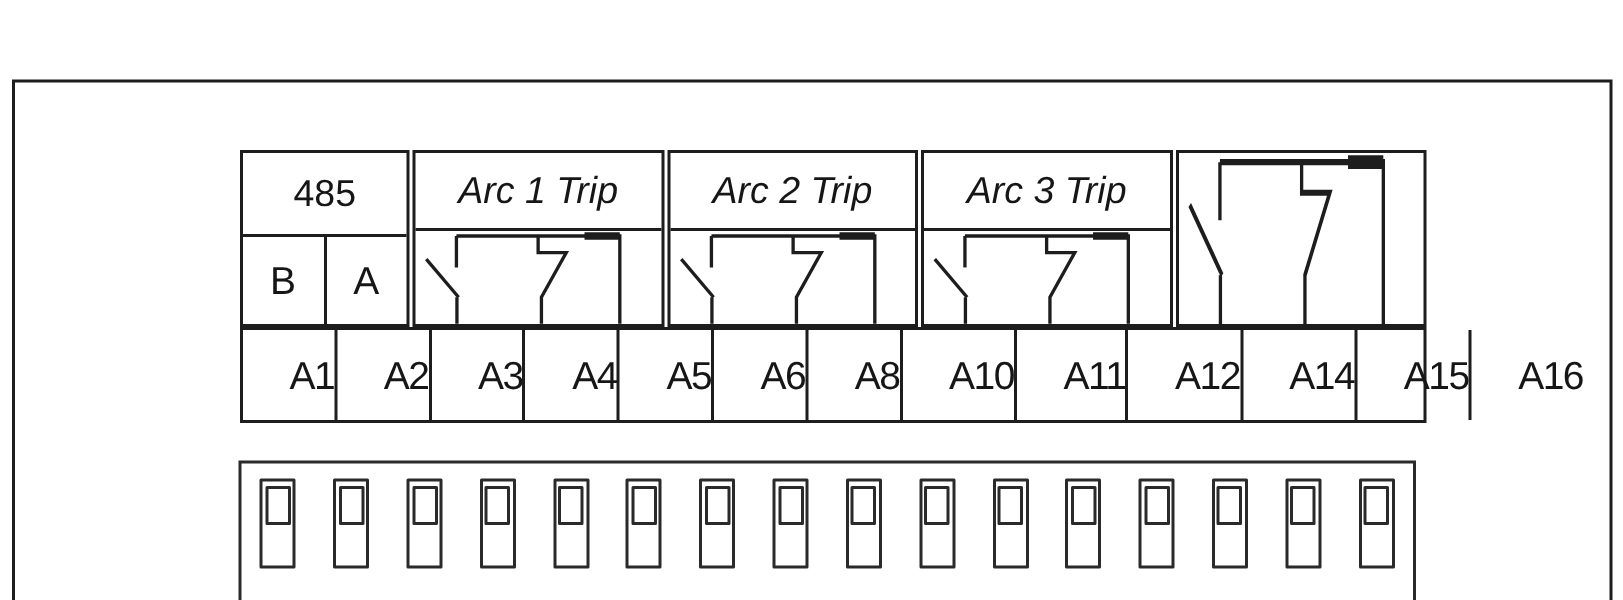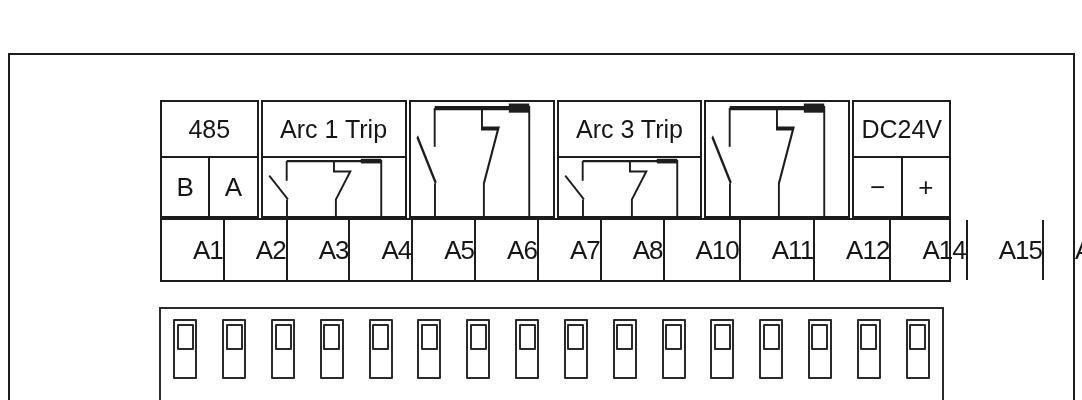--- a/index.html
+++ b/index.html
@@ -11,21 +11,21 @@
     position:absolute;left:8px;top:5px;width:1063px;height:381px;
     border:2px solid #1d1d1d;background:#fff;margin-top:48px;
   }
   
   .tb{position:absolute;left:150px;top:45px;width:791px;}
   .groups{display:flex;gap:2px;height:118px;box-sizing:border-box;}
   .group{
     border:2px solid #1d1d1d;box-sizing:border-box;display:flex;flex-direction:column;
     background:#fff;
   }
-  .g2{flex:2 0 0;} .g3{flex:3 0 0;}
+  .g2{flex:2 0 0;} .g3{flex:3 0 0;font-style:italic;}
   .ghead{
     height:56px;box-sizing:border-box;border-bottom:2px solid #1d1d1d;
     display:flex;align-items:center;justify-content:center;
     font-size:25px;letter-spacing:0;white-space:nowrap;
   }
   .ghead .mark{font-size:14px;margin-left:7px;margin-top:-14px;color:#4a4a4a;}
   .gmid{flex:1;display:flex;box-sizing:border-box;}
   .subcell{
     flex:1;display:flex;align-items:center;justify-content:center;
     font-size:26px;box-sizing:border-box;
@@ -93,20 +93,23 @@
                 <path d="M6.5 17 L26 40"></path>
                 <path d="M25 40 V56"></path>
                 <path d="M74 3 V13 H91 L76 40 V56"></path>
               </g>
             </svg>
           </div>
         </div>
       </div>
 
       <div class="group g3">
+        <div class="ghead">
+          <span>Arc 2 Trip</span>
+        </div>
         <div class="gmid">
           <div class="contact-wrap">
             <svg viewBox="0 0 148 56" preserveAspectRatio="none" aria-hidden="true">
               <g fill="none" stroke="#1d1d1d" stroke-width="2">
                 <path d="M24.7 3 H123.3 V56"></path>
                 <path d="M102 3 H123.3" stroke-width="4.5"></path>
                 <path d="M24.7 3 V22"></path>
                 <path d="M6.5 17 L26 40"></path>
                 <path d="M25 40 V56"></path>
                 <path d="M74 3 V13 H91 L76 40 V56"></path>
@@ -146,40 +149,30 @@
                 <path d="M24.7 3 V22"></path>
                 <path d="M6.5 17 L26 40"></path>
                 <path d="M25 40 V56"></path>
                 <path d="M74 3 V13 H91 L76 40 V56"></path>
               </g>
             </svg>
           </div>
         </div>
       </div>
 
-      <div class="group g2">
-        <div class="ghead">
-          <span>DC24V</span>
-        </div>
-        <div class="gmid">
-          <div class="subcell">−</div>
-          <div class="subcell">+</div>
-        </div>
-      </div>
 
     </div>
 
     <div class="trow">
       <div class="tcell">A1</div>
       <div class="tcell">A2</div>
       <div class="tcell">A3</div>
       <div class="tcell">A4</div>
       <div class="tcell">A5</div>
       <div class="tcell">A6</div>
-      <div class="tcell">A7</div>
       <div class="tcell">A8</div>
       <div class="tcell">A10</div>
       <div class="tcell">A11</div>
       <div class="tcell">A12</div>
       <div class="tcell">A14</div>
       <div class="tcell">A15</div>
       <div class="tcell">A16</div>
     </div>
 
   </div>

